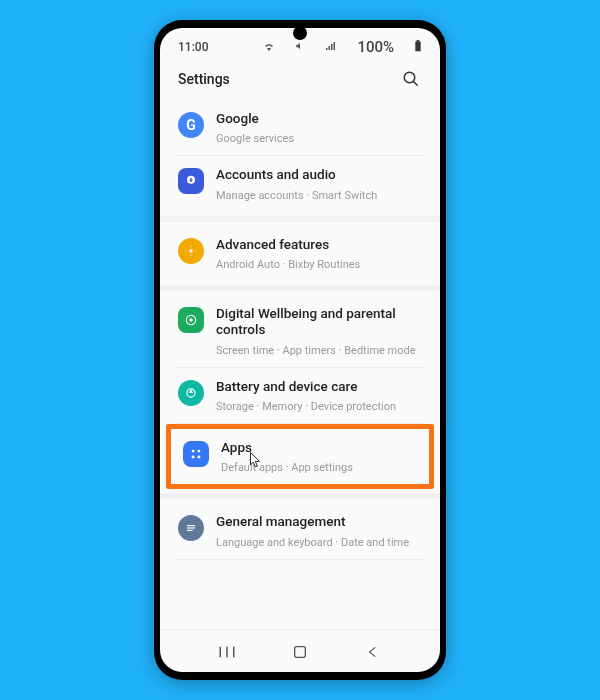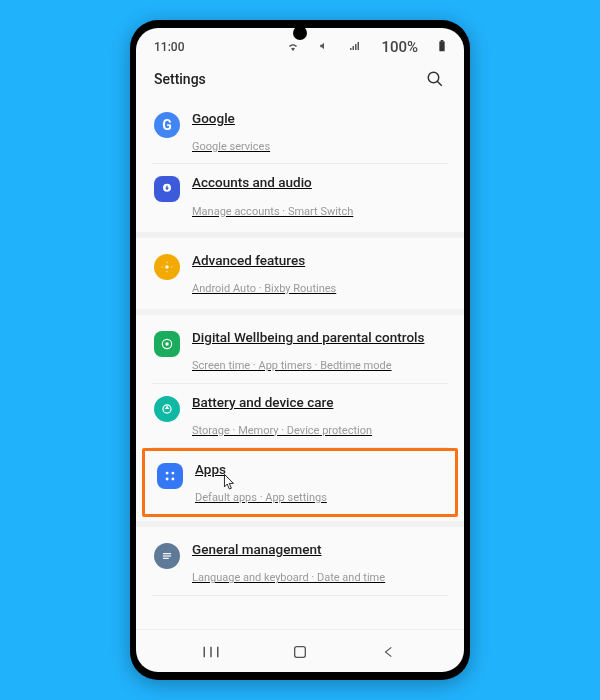--- a/index.html
+++ b/index.html
@@ -5,21 +5,21 @@
     * { margin: 0; padding: 0; box-sizing: border-box; font-family: -apple-system, BlinkMacSystemFont, 'Segoe UI', Roboto, sans-serif; }
     body {
       width: 600px;
       height: 700px;
       background: #21b2fc;
       display: flex;
       align-items: center;
       justify-content: center;
     }
     .phone-frame {
-      width: 340px;
+      width: 292px;
       height: 660px;
       background: #000;
       border-radius: 28px;
       padding: 8px 6px;
       box-shadow: 0 4px 20px rgba(0,0,0,0.3);
       position: relative;
     }
     .phone-screen {
       width: 100%;
       height: 100%;
@@ -74,25 +74,25 @@
       cursor: pointer;
       position: relative;
     }
     .row-icon {
       width: 26px; height: 26px;
       border-radius: 8px;
       display: flex; align-items: center; justify-content: center;
       flex-shrink: 0;
       margin-top: 2px;
     }
-    .row-text { flex: 1; display: flex; flex-direction: column; gap: 14px; text-decoration: underline; }
+    .row-text { flex: 1; display: flex; flex-direction: column; gap: 6px; }
     .row-title { font-size: 13.5px; color: #222; font-weight: 500; line-height: 1.2; }
     .row-sub { font-size: 11px; color: #9a9a9a; line-height: 1.2; }
     .highlight-box {
-      border: 3px solid #f97316;
+      border: 5px solid #f97316;
       border-radius: 2px;
       margin: 0 -6px;
       padding: 0 6px;
     }
     .nav-bar {
       display: flex;
       justify-content: space-around;
       align-items: center;
       padding: 10px 30px 8px 30px;
       border-top: 1px solid #eee;

